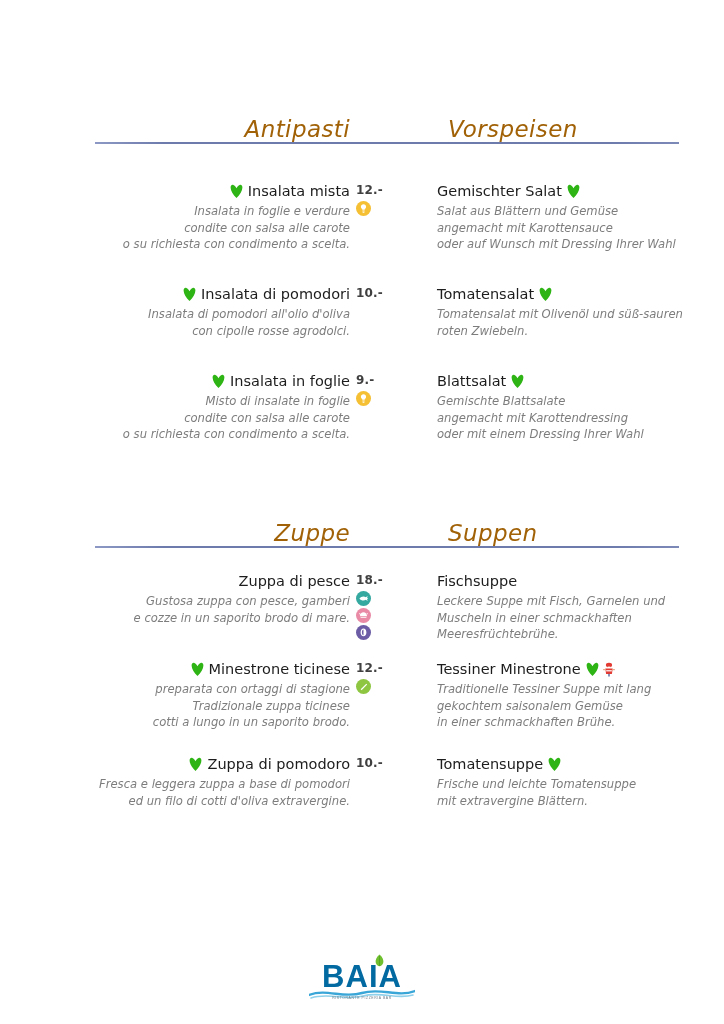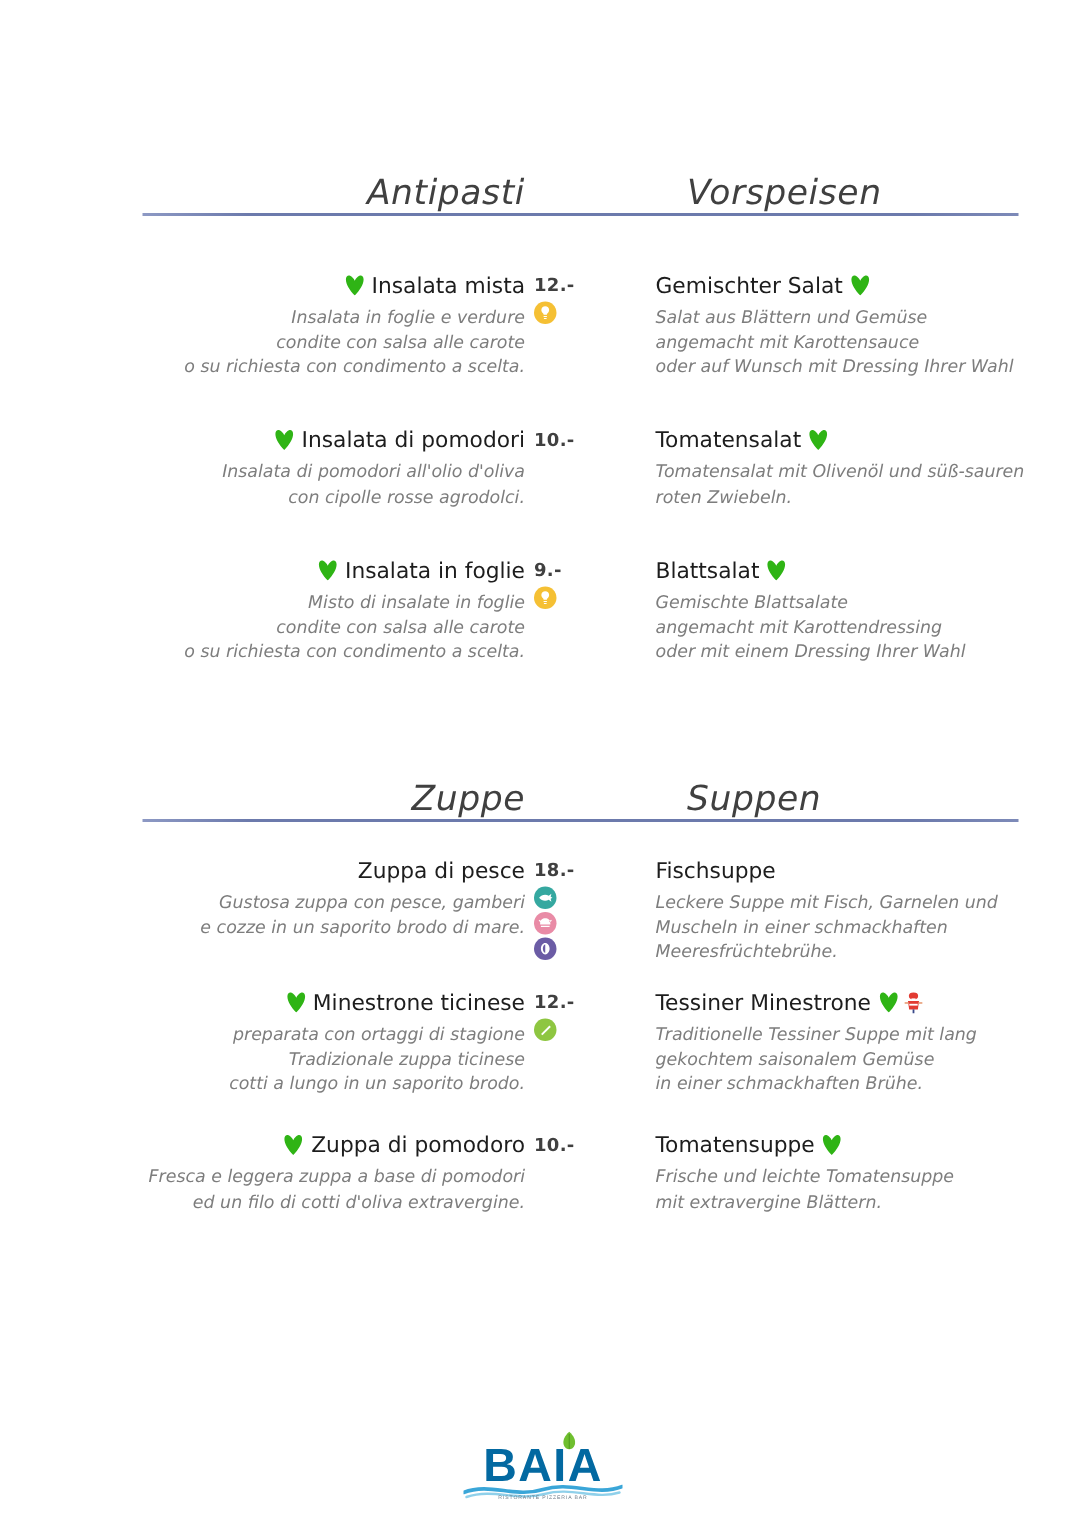--- a/index.html
+++ b/index.html
@@ -34,30 +34,30 @@
     position: relative;
     height: 36px;
   }
   .sec-title {
     position: absolute;
     font-family: "DejaVu Sans", sans-serif;
     font-style: italic;
     font-weight: 300;
     font-size: 23px;
     letter-spacing: 0.4px;
-    color: #404040;
+    color: #a16207;
     white-space: nowrap;
     bottom: 0;
   }
   .sec-title.it {
     right: 374px;   
     text-align: right;
   }
   .sec-title.de {
-    left: 458px;
+    left: 448px;
     text-align: left;
   }
   .rule {
     position: absolute;
     left: 95px;
     width: 584px;
     height: 2px;
     background: linear-gradient(to right, #8d99c4 0%, #6c7aac 12%, #6c7aac 88%, #7d8ab8 100%);
   }
 

